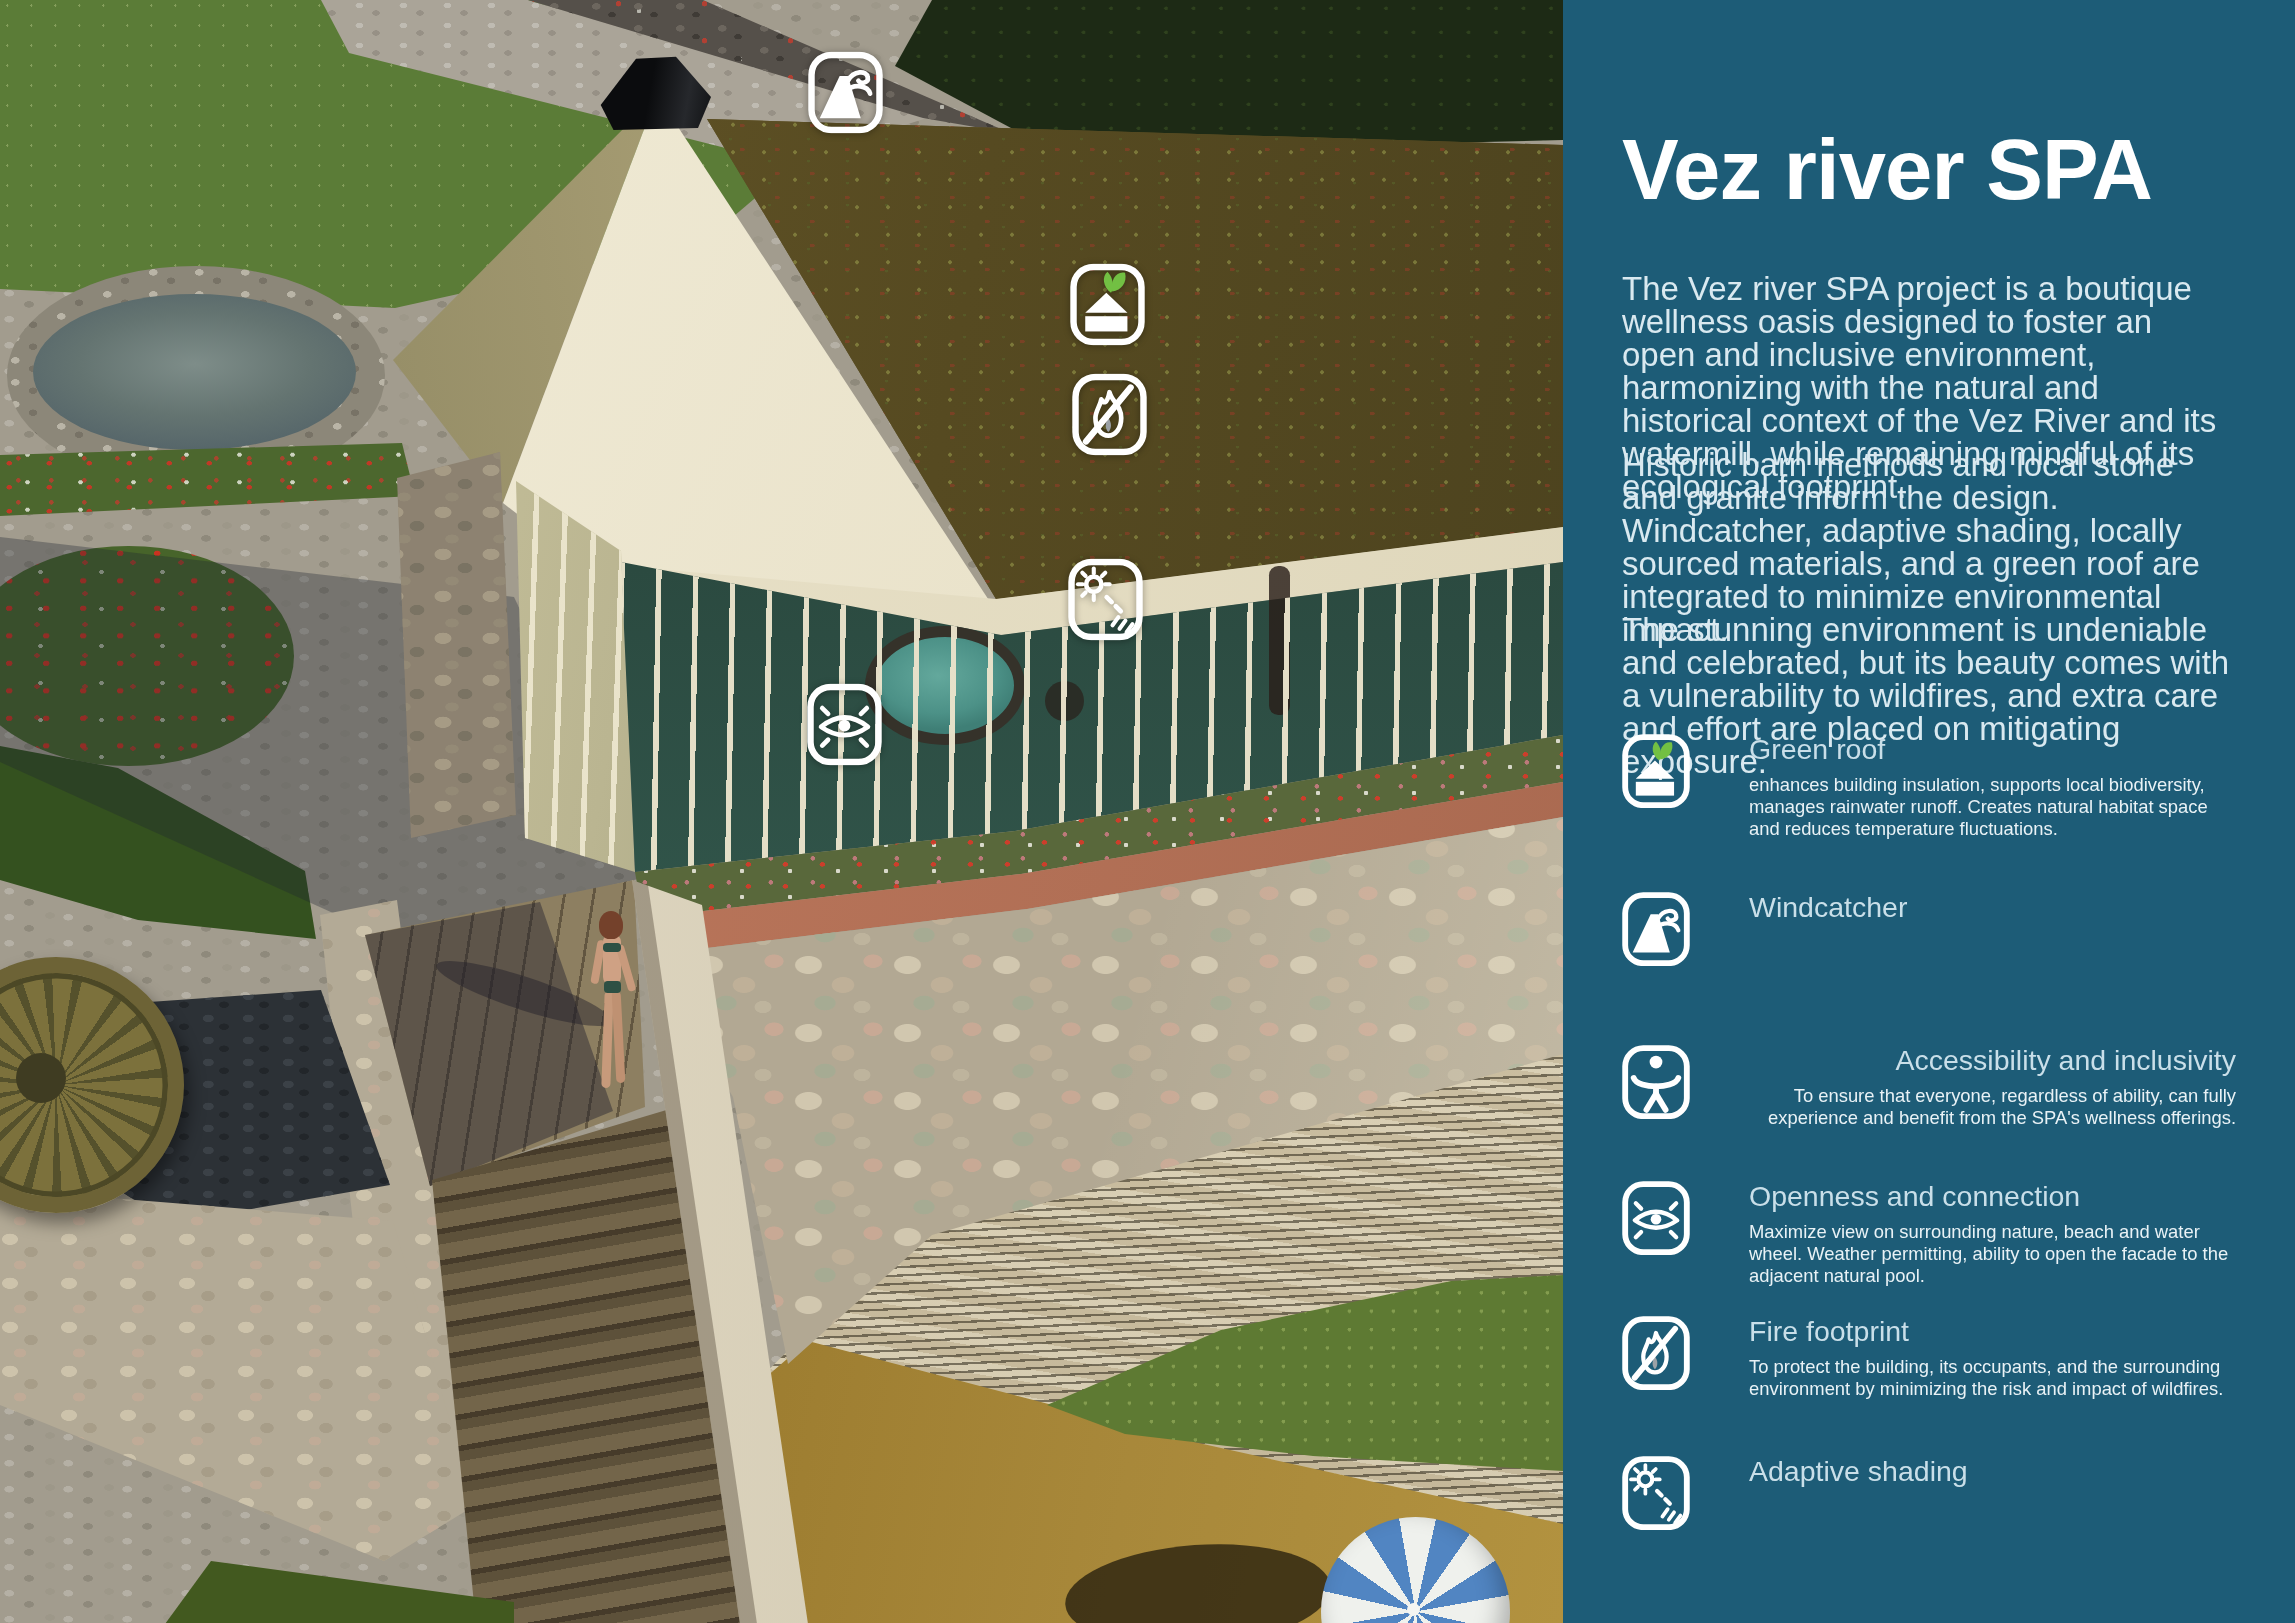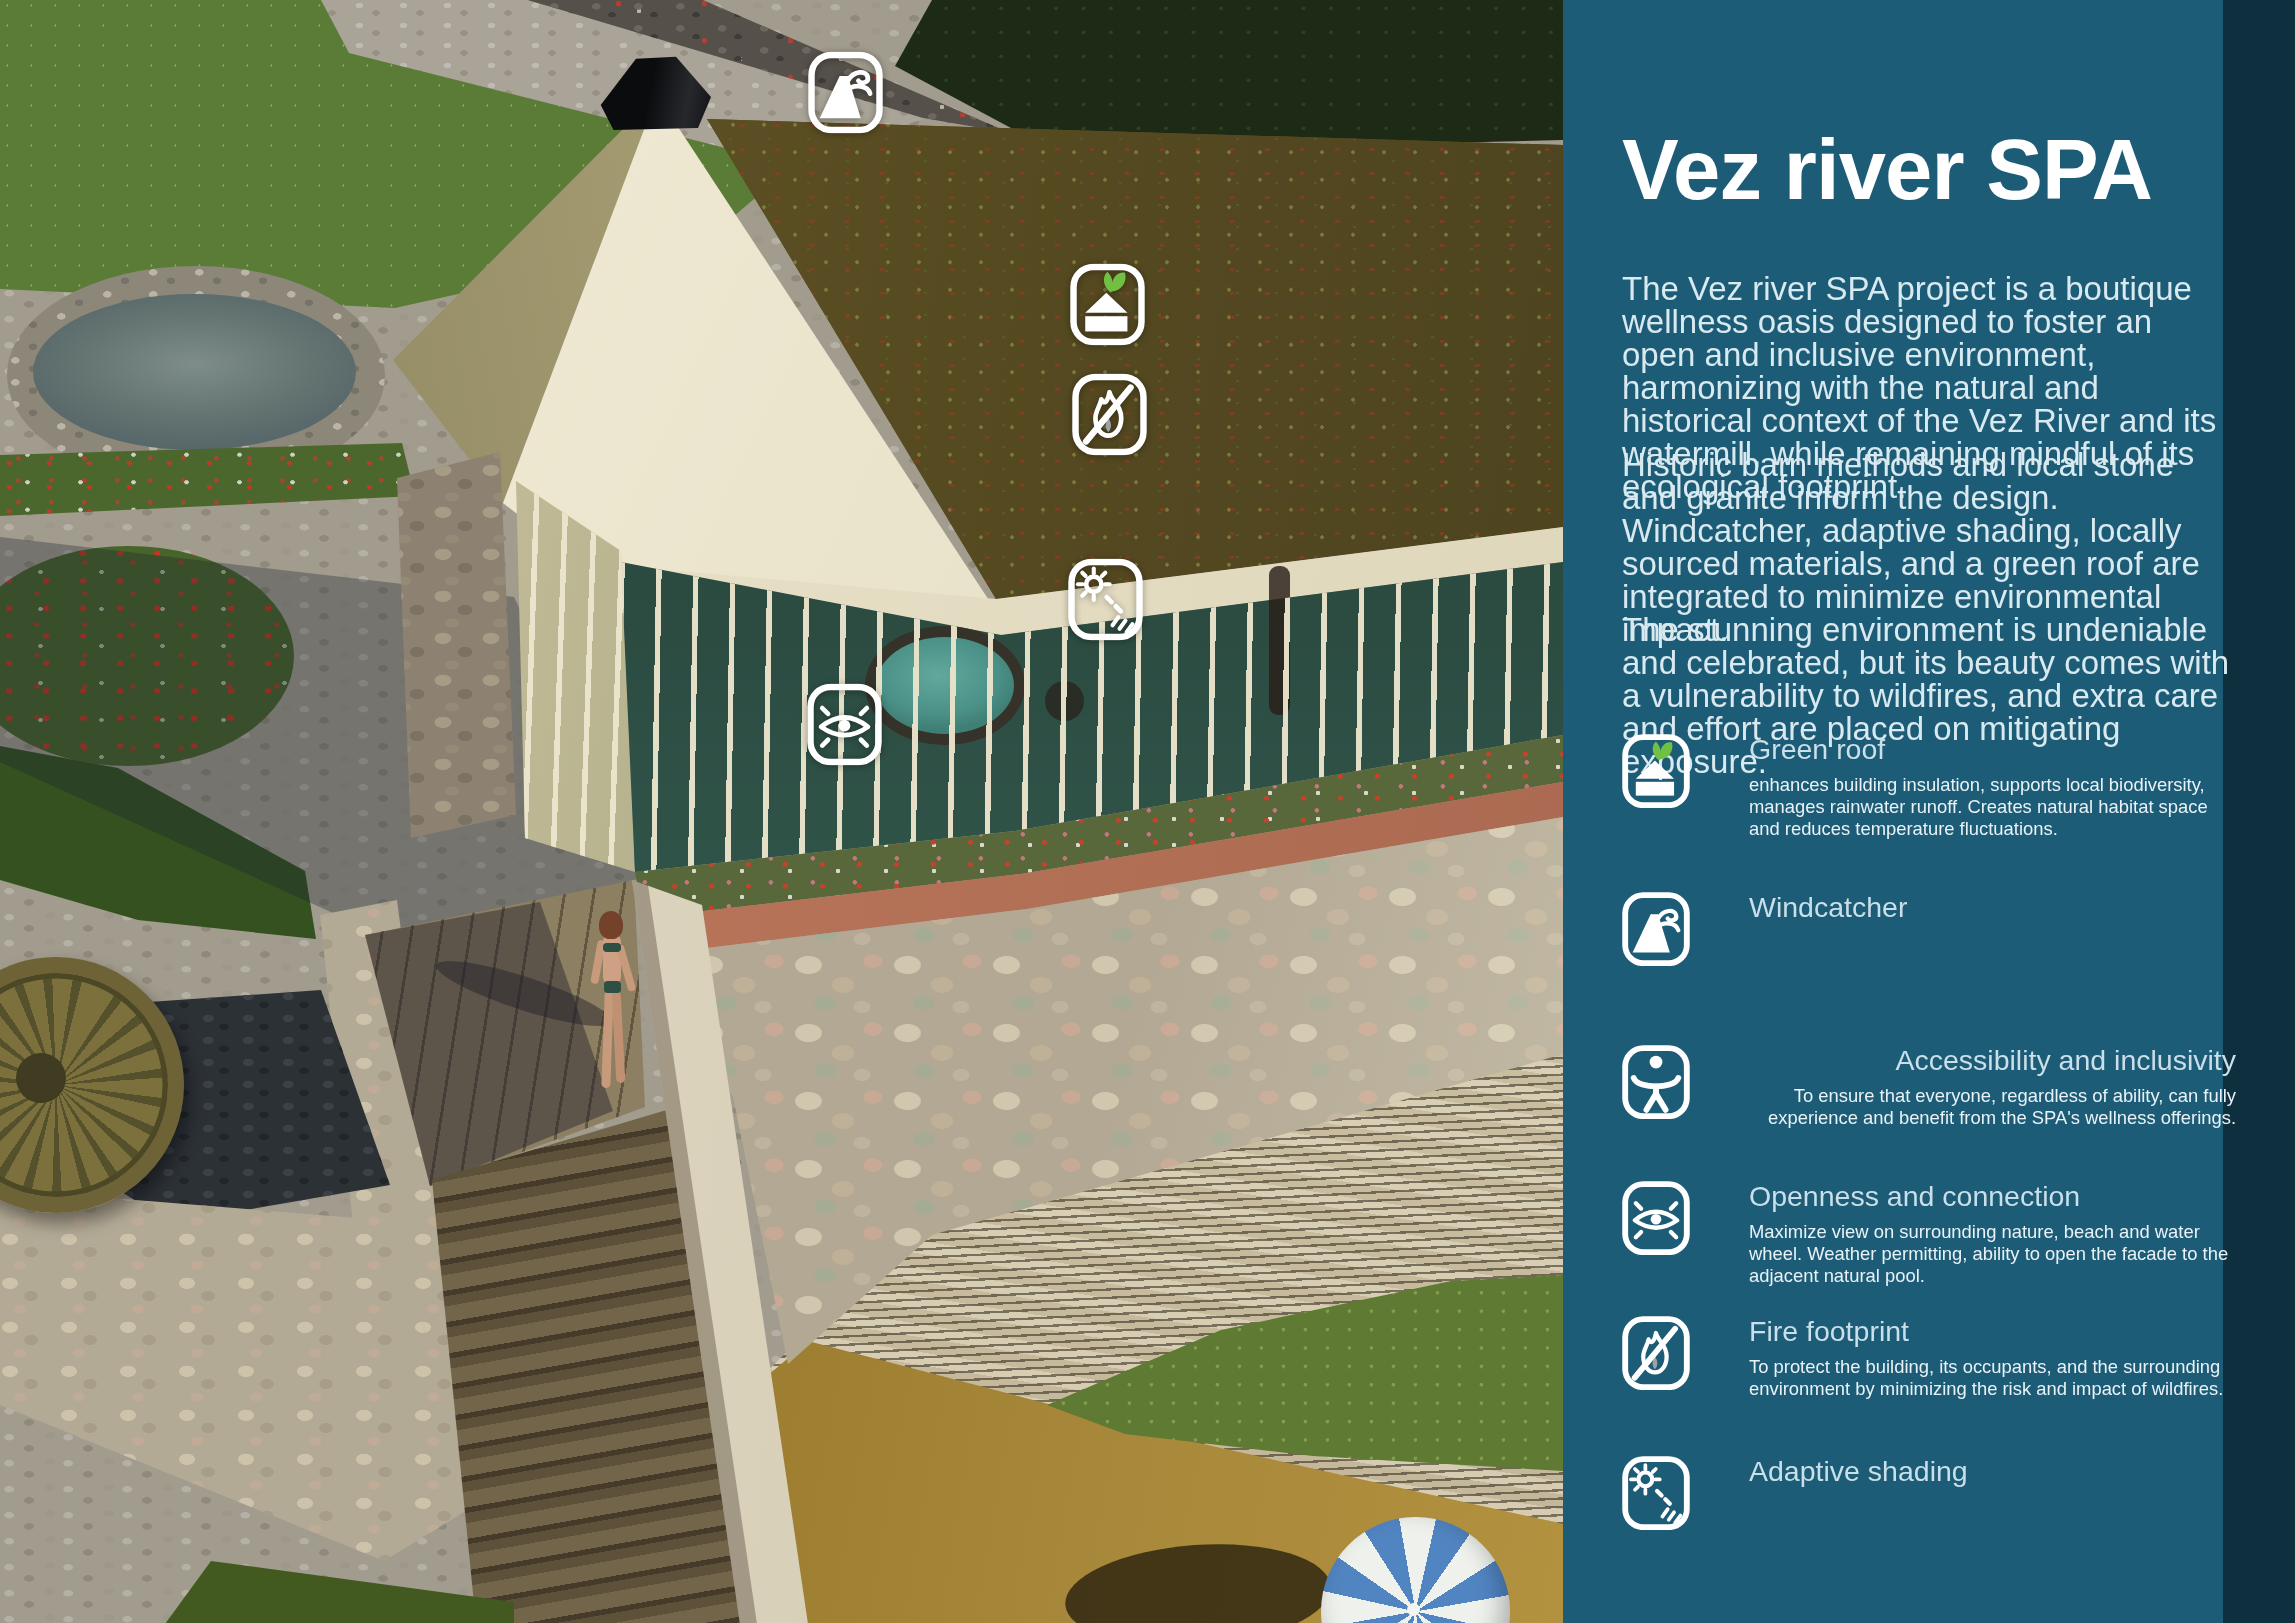--- a/index.html
+++ b/index.html
@@ -212,21 +212,21 @@
   .w-leg-r{left:26px;top:80px;width:9.2px;height:92px;border-radius:4.6px;background:#bf9172;transform:rotate(-3deg);}
 
   .umbrella{left:1321px;top:1517px;width:189px;height:189px;border-radius:50%;
     background:repeating-conic-gradient(from -10deg, #eff1ed 0 22.5deg, #5185c2 22.5deg 45deg);
     box-shadow:inset -7.3px -11px 24px rgba(0,0,0,.28);}
   .umb-tip{left:1407px;top:1603px;width:13px;height:13px;border-radius:50%;background:#f4f5f2;}
 
   .ov-icon{position:absolute;width:75px;filter:drop-shadow(0 1.8px 3.7px rgba(0,0,0,.35));}
 
   
-  .sidebar{position:absolute;left:1563px;top:0;width:660px;height:1624px;background:#1d5c77;}
+  .sidebar{position:absolute;left:1563px;top:0;width:733px;height:1624px;background:#1d5c77;}
   .sb-title{position:absolute;left:59px;top:127px;margin:0;color:#ffffff;
     font-size:85px;font-weight:800;letter-spacing:-0.9px;line-height:1.0;}
   .sb-para{position:absolute;left:59px;width:610px;margin:0;color:#d9e9f0;
     font-size:33px;line-height:33px;font-weight:400;}
   .p1{top:272px;} .p2{top:448px;} .p3{top:613px;}
 
   .feature{position:absolute;left:59px;width:643px;display:flex;gap:59px;align-items:flex-start;}
   .f0{top:734px;} .f1{top:892px;} .f2{top:1045px;text-align:right;} .f3{top:1181px;} .f4{top:1316px;} .f5{top:1456px;}
   .f-icon{flex:none;width:68px;}
   .f-text{width:487px;}

